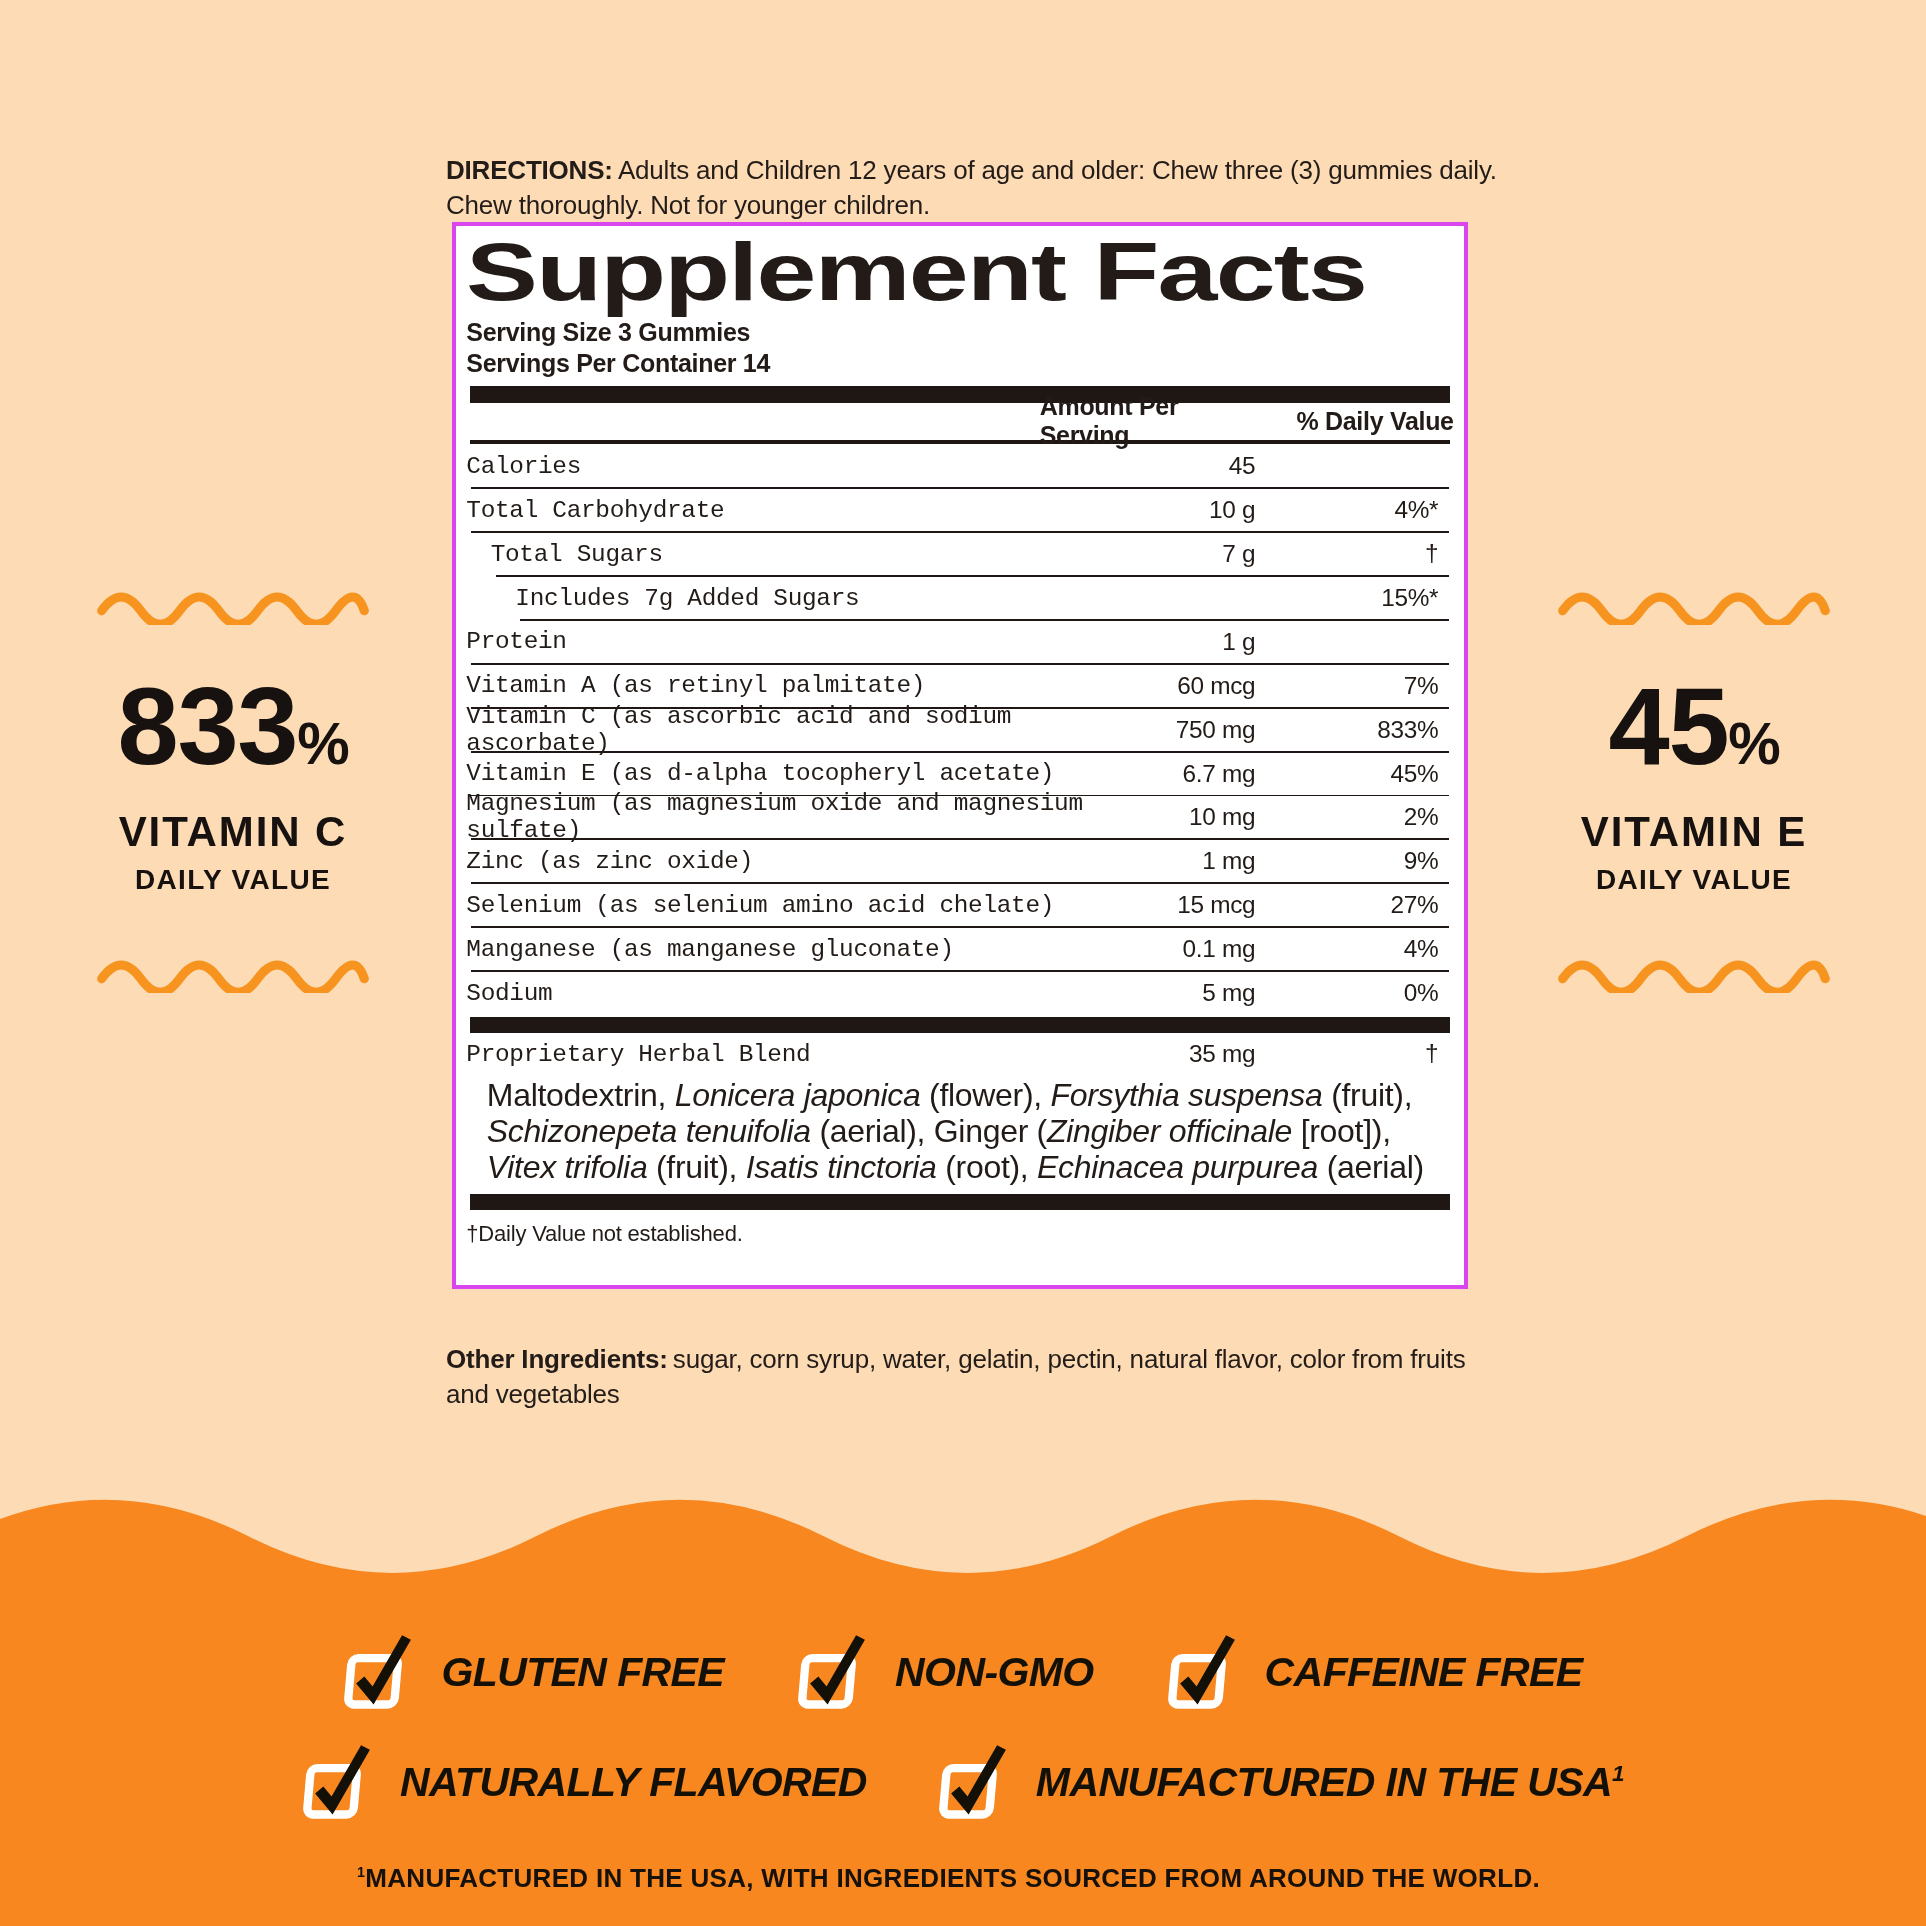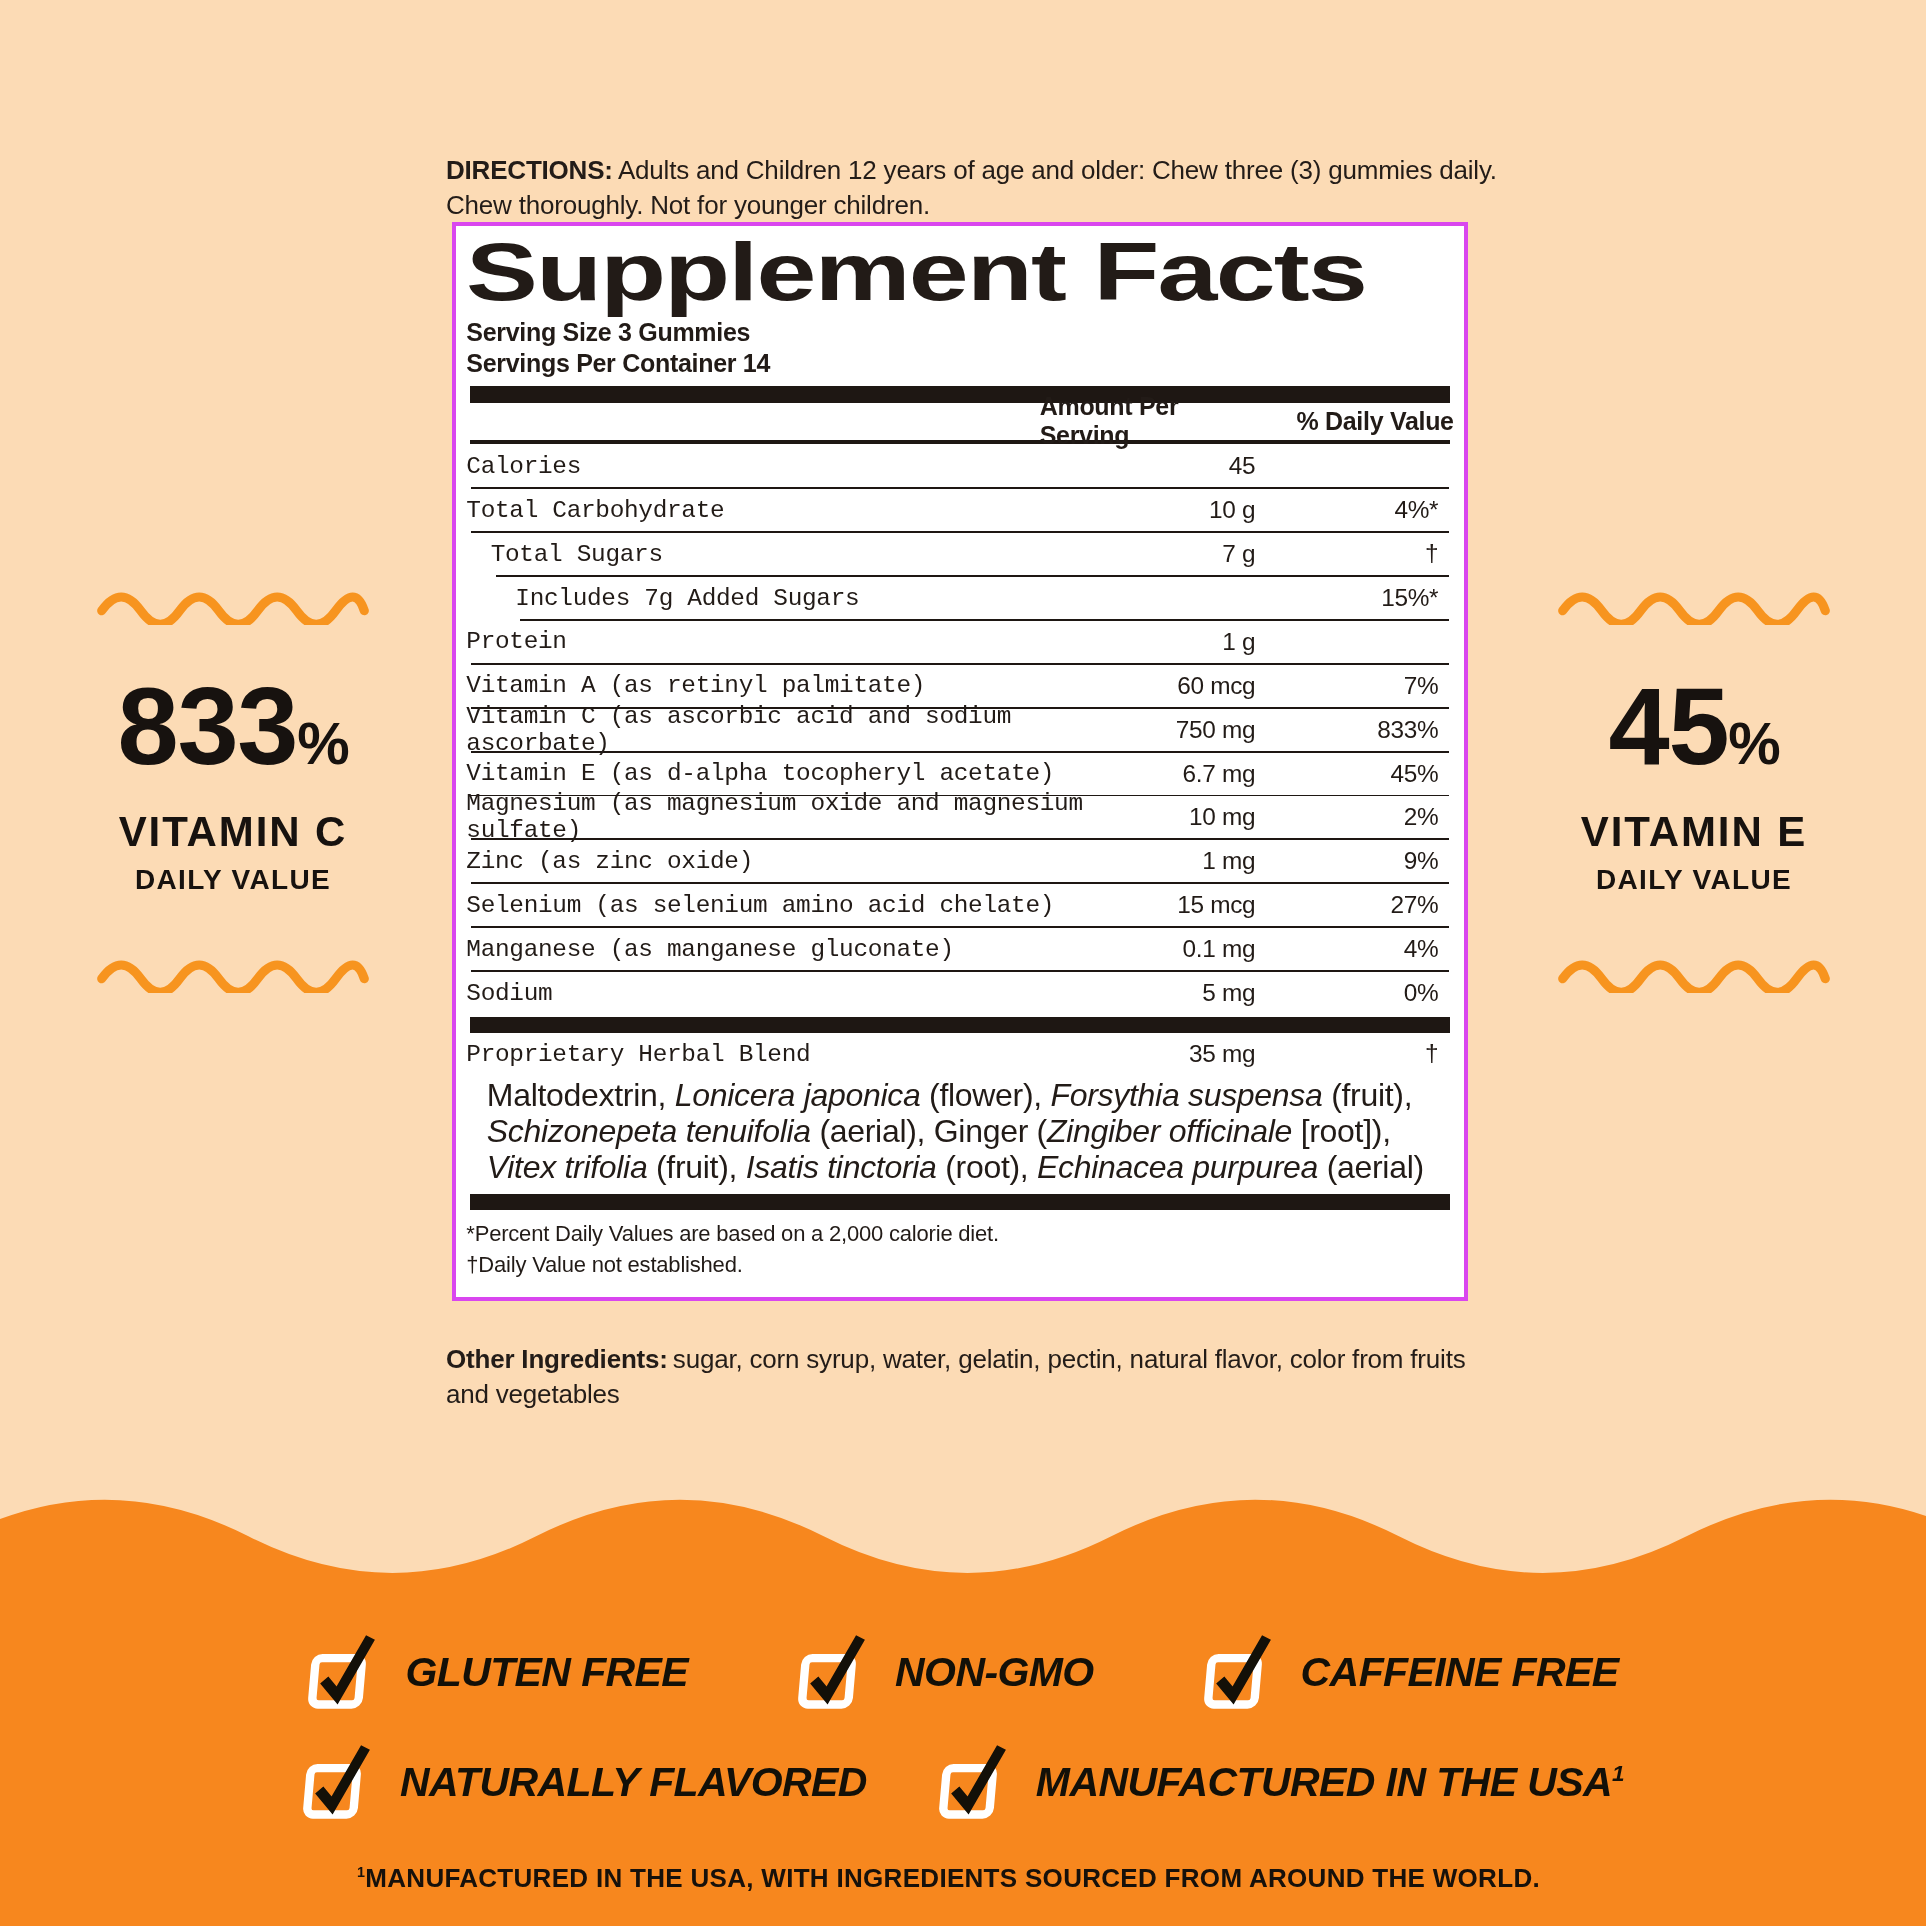--- a/index.html
+++ b/index.html
@@ -43,21 +43,21 @@
   .callout.right{left:1556px;top:586px;}
   .co-value{font-size:110px;font-weight:800;line-height:109px;margin-top:44px;letter-spacing:-1.3px;}
   .co-pct{font-size:59px;font-weight:800;}
   .co-line1{font-size:42px;font-weight:700;letter-spacing:1.9px;margin-top:10.3px;line-height:46px;}
   .co-line2{font-size:28px;font-weight:700;letter-spacing:1.3px;margin-top:5.1px;line-height:39px;}
   .squiggle-bottom{margin-top:55px;}
 
   
   .wave-wrap{position:absolute;left:0;top:1474px;width:1926px;height:452px;}
   .badges-row{position:absolute;left:0;width:1926px;display:flex;justify-content:center;align-items:center;}
-  .badges-row.r1{top:1631px;gap:109px;}
+  .badges-row.r1{top:1631px;gap:73px;}
   .badges-row.r2{top:1741px;gap:71px;}
   .badge{display:flex;align-items:center;gap:31px;}
   .badge-icon{transform:skewX(-5deg);flex:0 0 auto;}
   .badge-label{font-size:41px;font-weight:bold;font-style:italic;color:#131008;
     letter-spacing:-0.6px;white-space:nowrap;padding-top:3.9px;}
   .sup{font-size:0.55em;vertical-align:super;}
   .usa-footnote{position:absolute;left:0;top:1863px;width:1897px;text-align:center;
     font-size:26px;font-weight:bold;color:#17110B;letter-spacing:0.3px;}
 </style>
 </head>
@@ -168,21 +168,20 @@
       </div>
     </div>
   <div id="sf-blend">
       <div class="blend-line"><span>Maltodextrin, </span><span class="it">Lonicera japonica</span><span> (flower), </span><span class="it">Forsythia suspensa</span><span> (fruit),</span></div>
       <div class="blend-line"><span class="it">Schizonepeta tenuifolia</span><span> (aerial), Ginger (</span><span class="it">Zingiber officinale</span><span> [root]),</span></div>
       <div class="blend-line"><span class="it">Vitex trifolia</span><span> (fruit), </span><span class="it">Isatis tinctoria</span><span> (root), </span><span class="it">Echinacea purpurea</span><span> (aerial)</span></div>
     </div>
   <div class="sf-bar" style="margin-top:9px"></div>
 
   <div class="sf-foot">
-    <div>*Percent Daily Values are based on a 2,000 calorie diet.</div>
     <div>†Daily Value not established.</div>
   </div>
 </div>
 
 <p class="other-ing"><span class="bold-label">Other Ingredients:</span><span>sugar, corn syrup, water, gelatin, pectin, natural flavor, color from fruits and vegetables</span></p>
 
 <div class="callout left">
   <svg width="276" height="39" viewBox="0 0 420 60">
     <path d="M 8 38 Q 38 -4 68 38 T 128 38 T 188 38 T 248 38 T 308 38 T 368 38 T 412 38" fill="none" stroke="#F7941F" stroke-width="14" stroke-linecap="round"></path>
   </svg>

